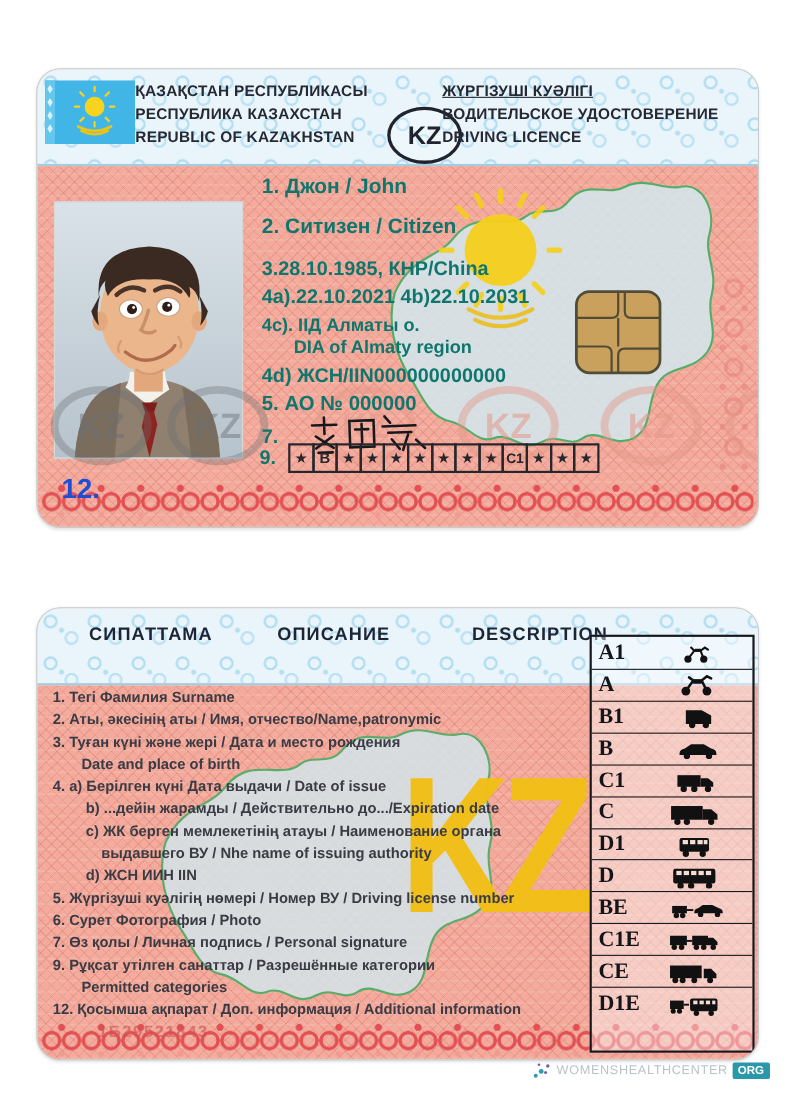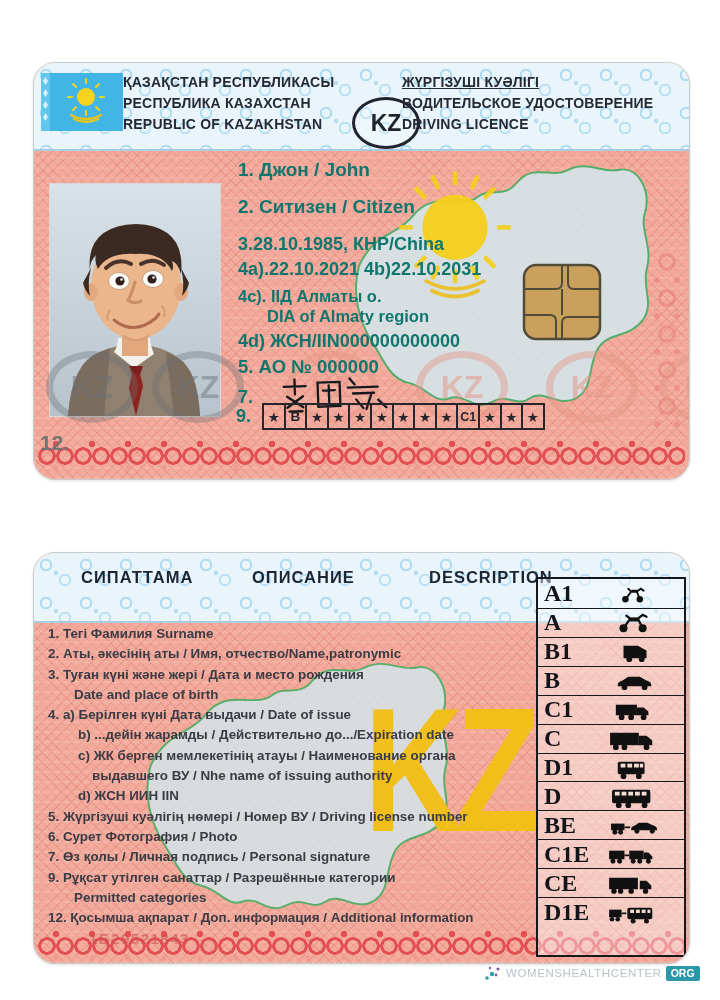--- a/index.html
+++ b/index.html
@@ -58,21 +58,21 @@
   .dl{position:absolute;left:14px;top:71px;z-index:4;}
   .dl div{font-weight:700;font-size:13.4px;line-height:20.3px;color:#3a3b44;white-space:nowrap;}
   .ind1{padding-left:26px;}.ind2{padding-left:30px;}.ind3{padding-left:44px;}
   .kzbig{position:absolute;left:330px;top:128px;z-index:2;font-weight:800;font-size:138px;letter-spacing:-8px;
     color:#f2bf16;transform:scaleY(1.28);transform-origin:top left;line-height:1;opacity:.97;}
   .cattab{position:absolute;left:502px;top:24px;width:150px;height:380px;z-index:5;
     border:2px solid #17181c;box-sizing:border-box;background:rgba(253,253,255,.42);
     display:grid;grid-template-rows:repeat(13,1fr);}
   .catrow{border-top:1.6px solid #17181c;display:flex;align-items:center;padding:0 4px 0 6px;box-sizing:border-box;}
   .catrow:first-child{border-top:none;}
-  .catcode{width:46px;font-family:"Liberation Serif","DejaVu Serif",serif;font-weight:700;font-size:24px;color:#14151a;}
+  .catcode{width:46px;font-family:"Liberation Serif","DejaVu Serif",serif;font-weight:700;font-size:20px;color:#14151a;}
   .caticon{flex:1;display:flex;justify-content:center;}
   .caticon svg{width:62px;height:23px;}
   .serial{position:absolute;left:55px;top:377px;z-index:4;font-weight:700;font-size:15px;letter-spacing:1.5px;color:rgba(203,82,80,.62);}
 
   
   .wm{position:absolute;left:484px;top:964px;display:flex;align-items:center;gap:4px;}
   .wm-text{font-size:11.5px;letter-spacing:.6px;color:#b9c3c8;font-weight:500;}
   .wm-badge{background:#2b98a9;color:#fff;font-weight:700;font-size:10.5px;padding:1px 5px 2px;border-radius:2px;}
 
   svg{display:block;}
@@ -315,21 +315,21 @@
       <div class="cell">★</div>
       <div class="cell">★</div>
     </div>
 
     <svg style="position:absolute;left:488px;top:200px;z-index:6;" width="80" height="78" viewBox="0 0 80 78">
       <rect x="2" y="2" width="76" height="74" rx="12" fill="#c9a05c" stroke="#514c38" stroke-width="2.5"></rect>
       <path fill="none" stroke="#514c38" stroke-width="2" d="M40,2 v18 q0,6 -6,6 H2 M40,76 v-16 q0,-6 6,-6 h32 M2,52 h26 q6,0 6,6 v18 M78,26 h-26 q-6,0 -6,-6 V2 M40,26 v26"></path>
     </svg>
 
     <div class="ornband" style="left:4px;right:4px;top:376px;z-index:2;"></div>
-    <div class="fl" style="left:6px;top:368px;font-size:21px;color:#737373;z-index:5;">12.</div>
+    <div class="fl" style="left:22px;top:368px;font-size:25px;color:#1d4ed8;z-index:5;">12.</div>
   </div>
 
   <div class="card" id="back">
     <div class="bodyb" style="top:68px;"></div>
     <div class="band" style="height:68px;"></div>
 
     <div class="bh" style="left:47px;">СИПАТТАМА</div>
     <div class="bh" style="left:218px;">ОПИСАНИЕ</div>
     <div class="bh" style="left:395px;">DESCRIPTION</div>
 

